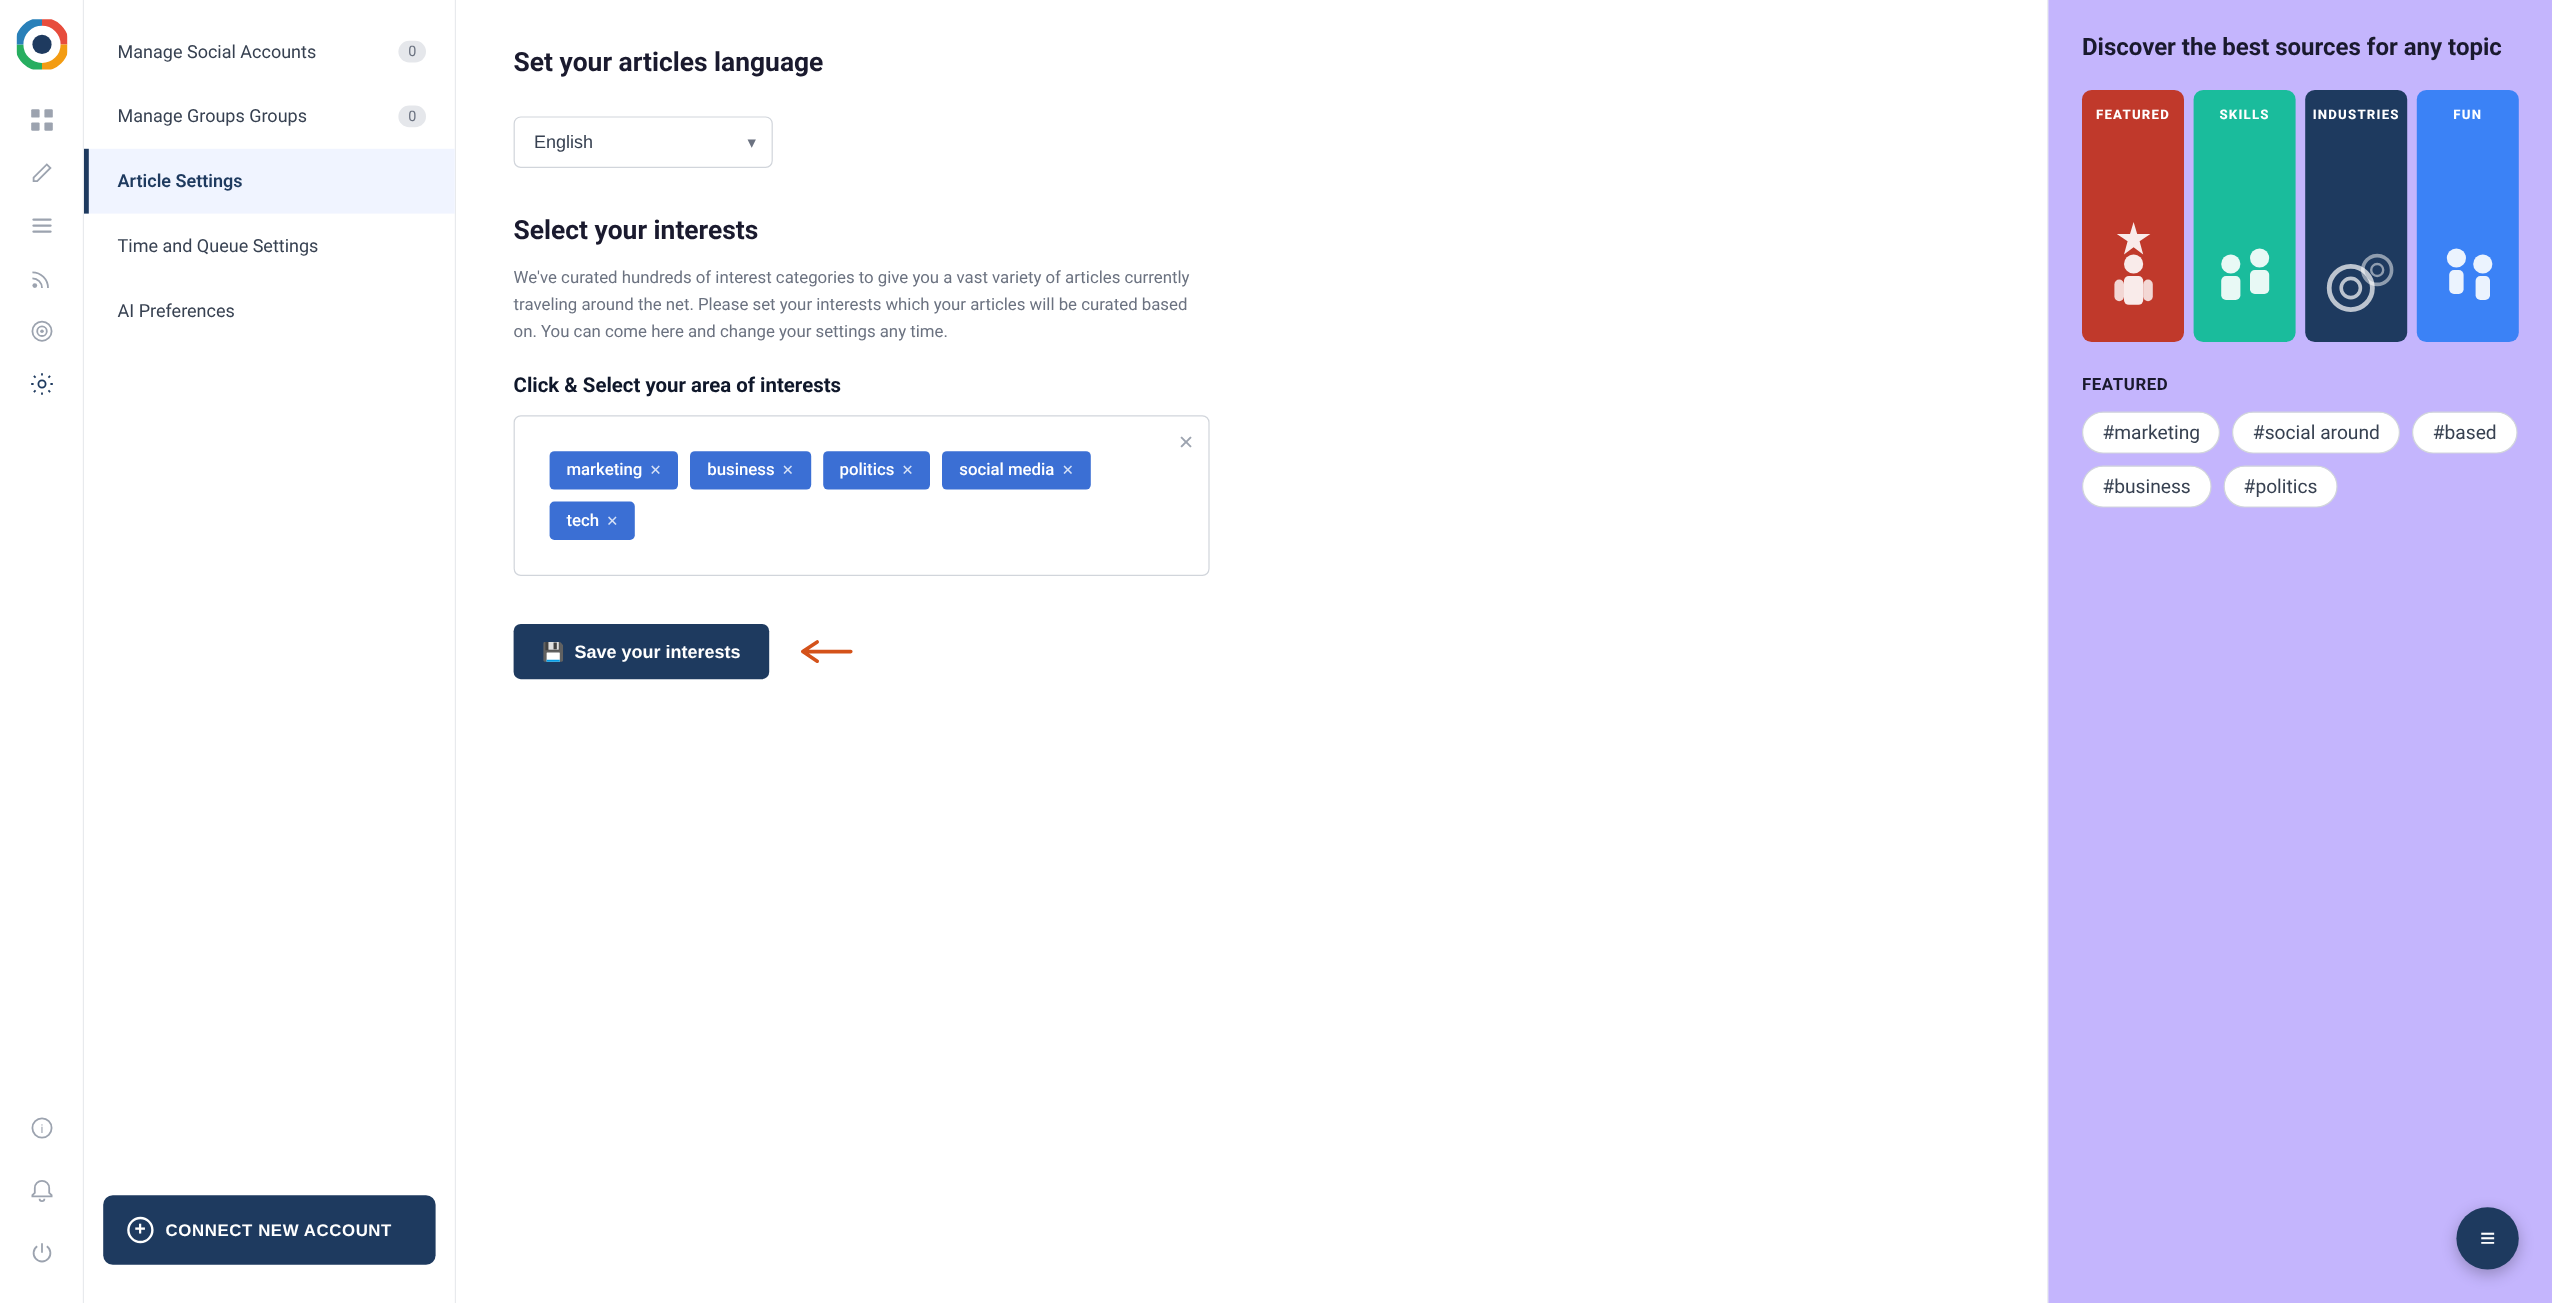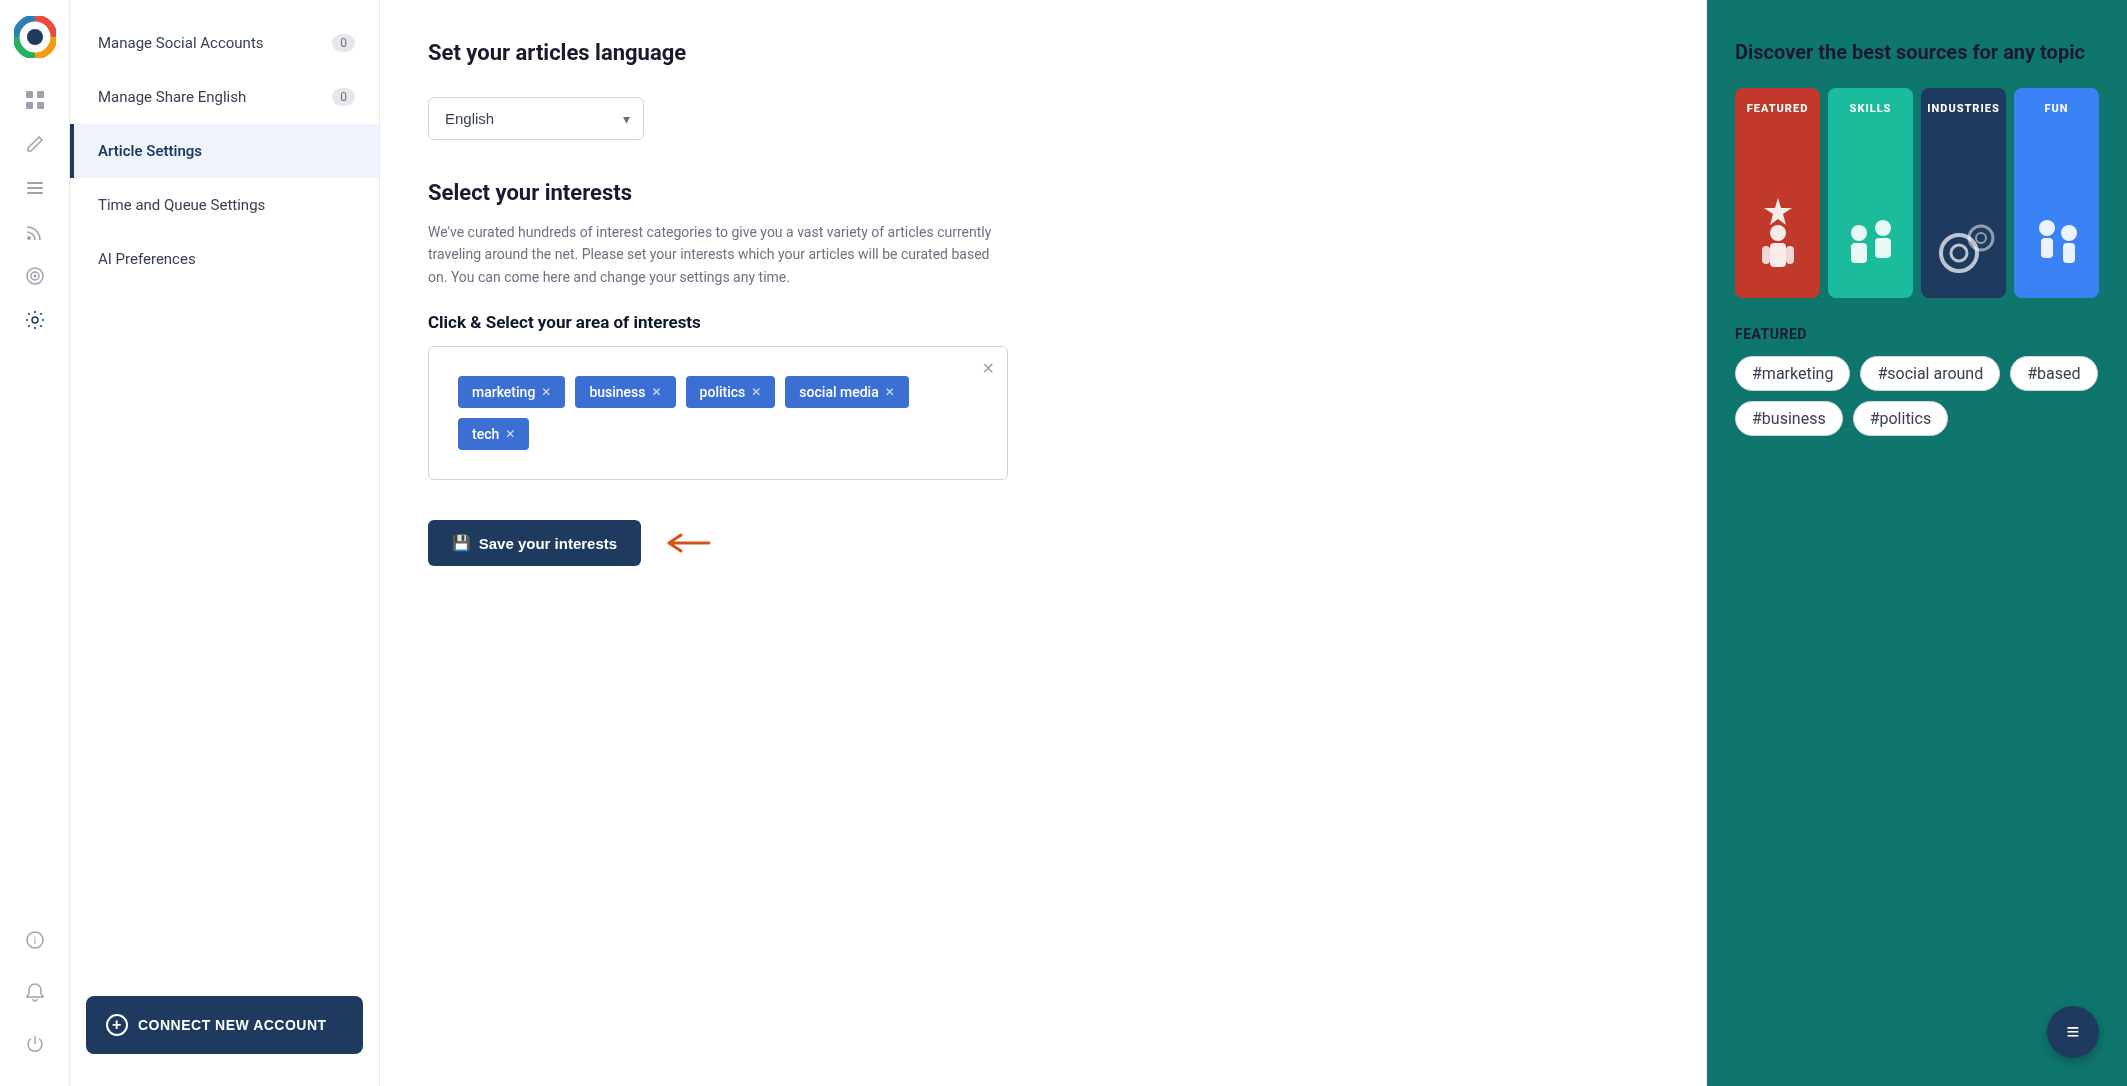--- a/index.html
+++ b/index.html
@@ -218,22 +218,22 @@
     }
     .arrow-indicator {
       display: flex;
       align-items: center;
     }
     .arrow-svg { width: 50px; height: 24px; }
 
     
     .right-panel {
       width: 420px;
-      background: #0f766e;
-      padding: 40px 28px;
+      background: #c4b5fd;
+      padding: 27px 28px;
     }
     .discover-title {
       font-size: 20px;
       font-weight: 700;
       color: #1a1a2e;
       margin-bottom: 24px;
     }
     .topic-cards {
       display: flex;
       gap: 8px;
@@ -393,21 +393,21 @@
     </div>
   </div>
 </div>
 
 <div class="sidebar">
   <div class="sidebar-item">
     <span>Manage Social Accounts</span>
     <span class="badge">0</span>
   </div>
   <div class="sidebar-item">
-    <span>Manage Share English</span>
+    <span>Manage Groups Groups</span>
     <span class="badge">0</span>
   </div>
   <div class="sidebar-item active">
     <span>Article Settings</span>
   </div>
   <div class="sidebar-item">
     <span>Time and Queue Settings</span>
   </div>
   <div class="sidebar-item">
     <span>AI Preferences</span>

